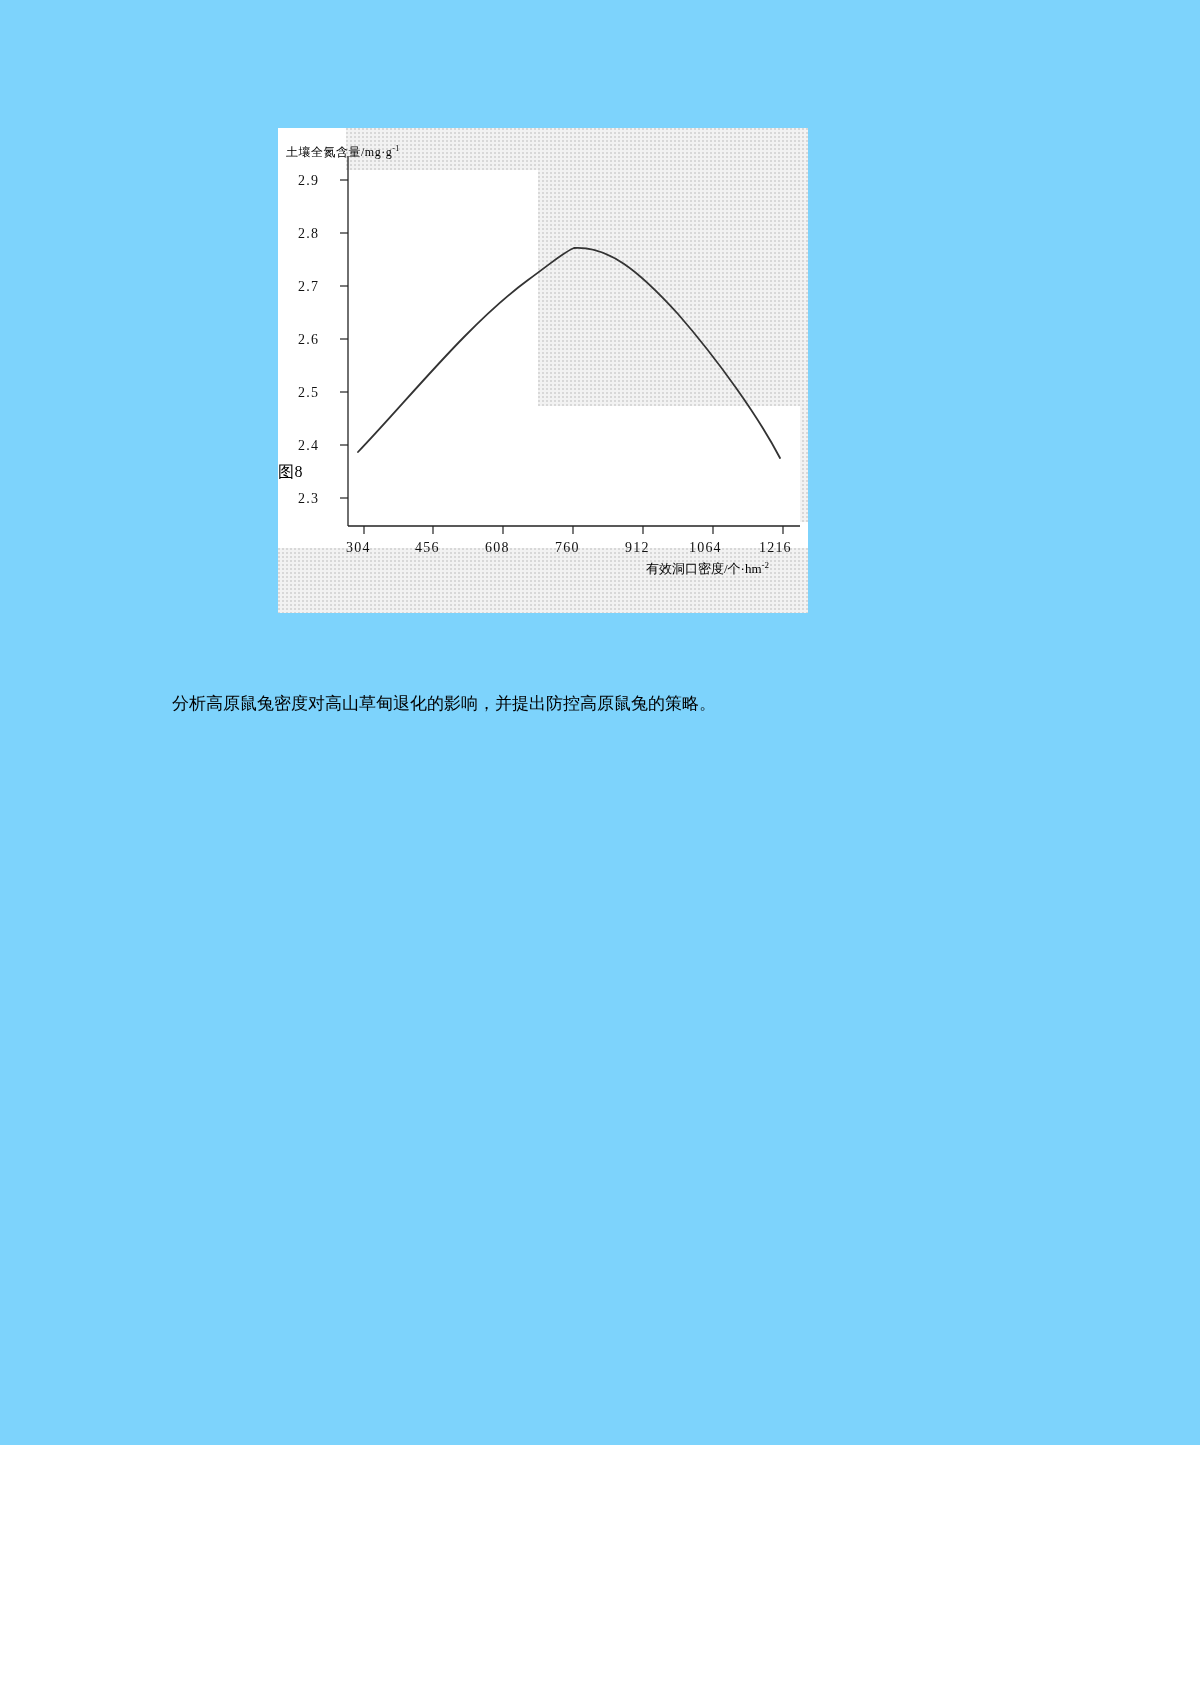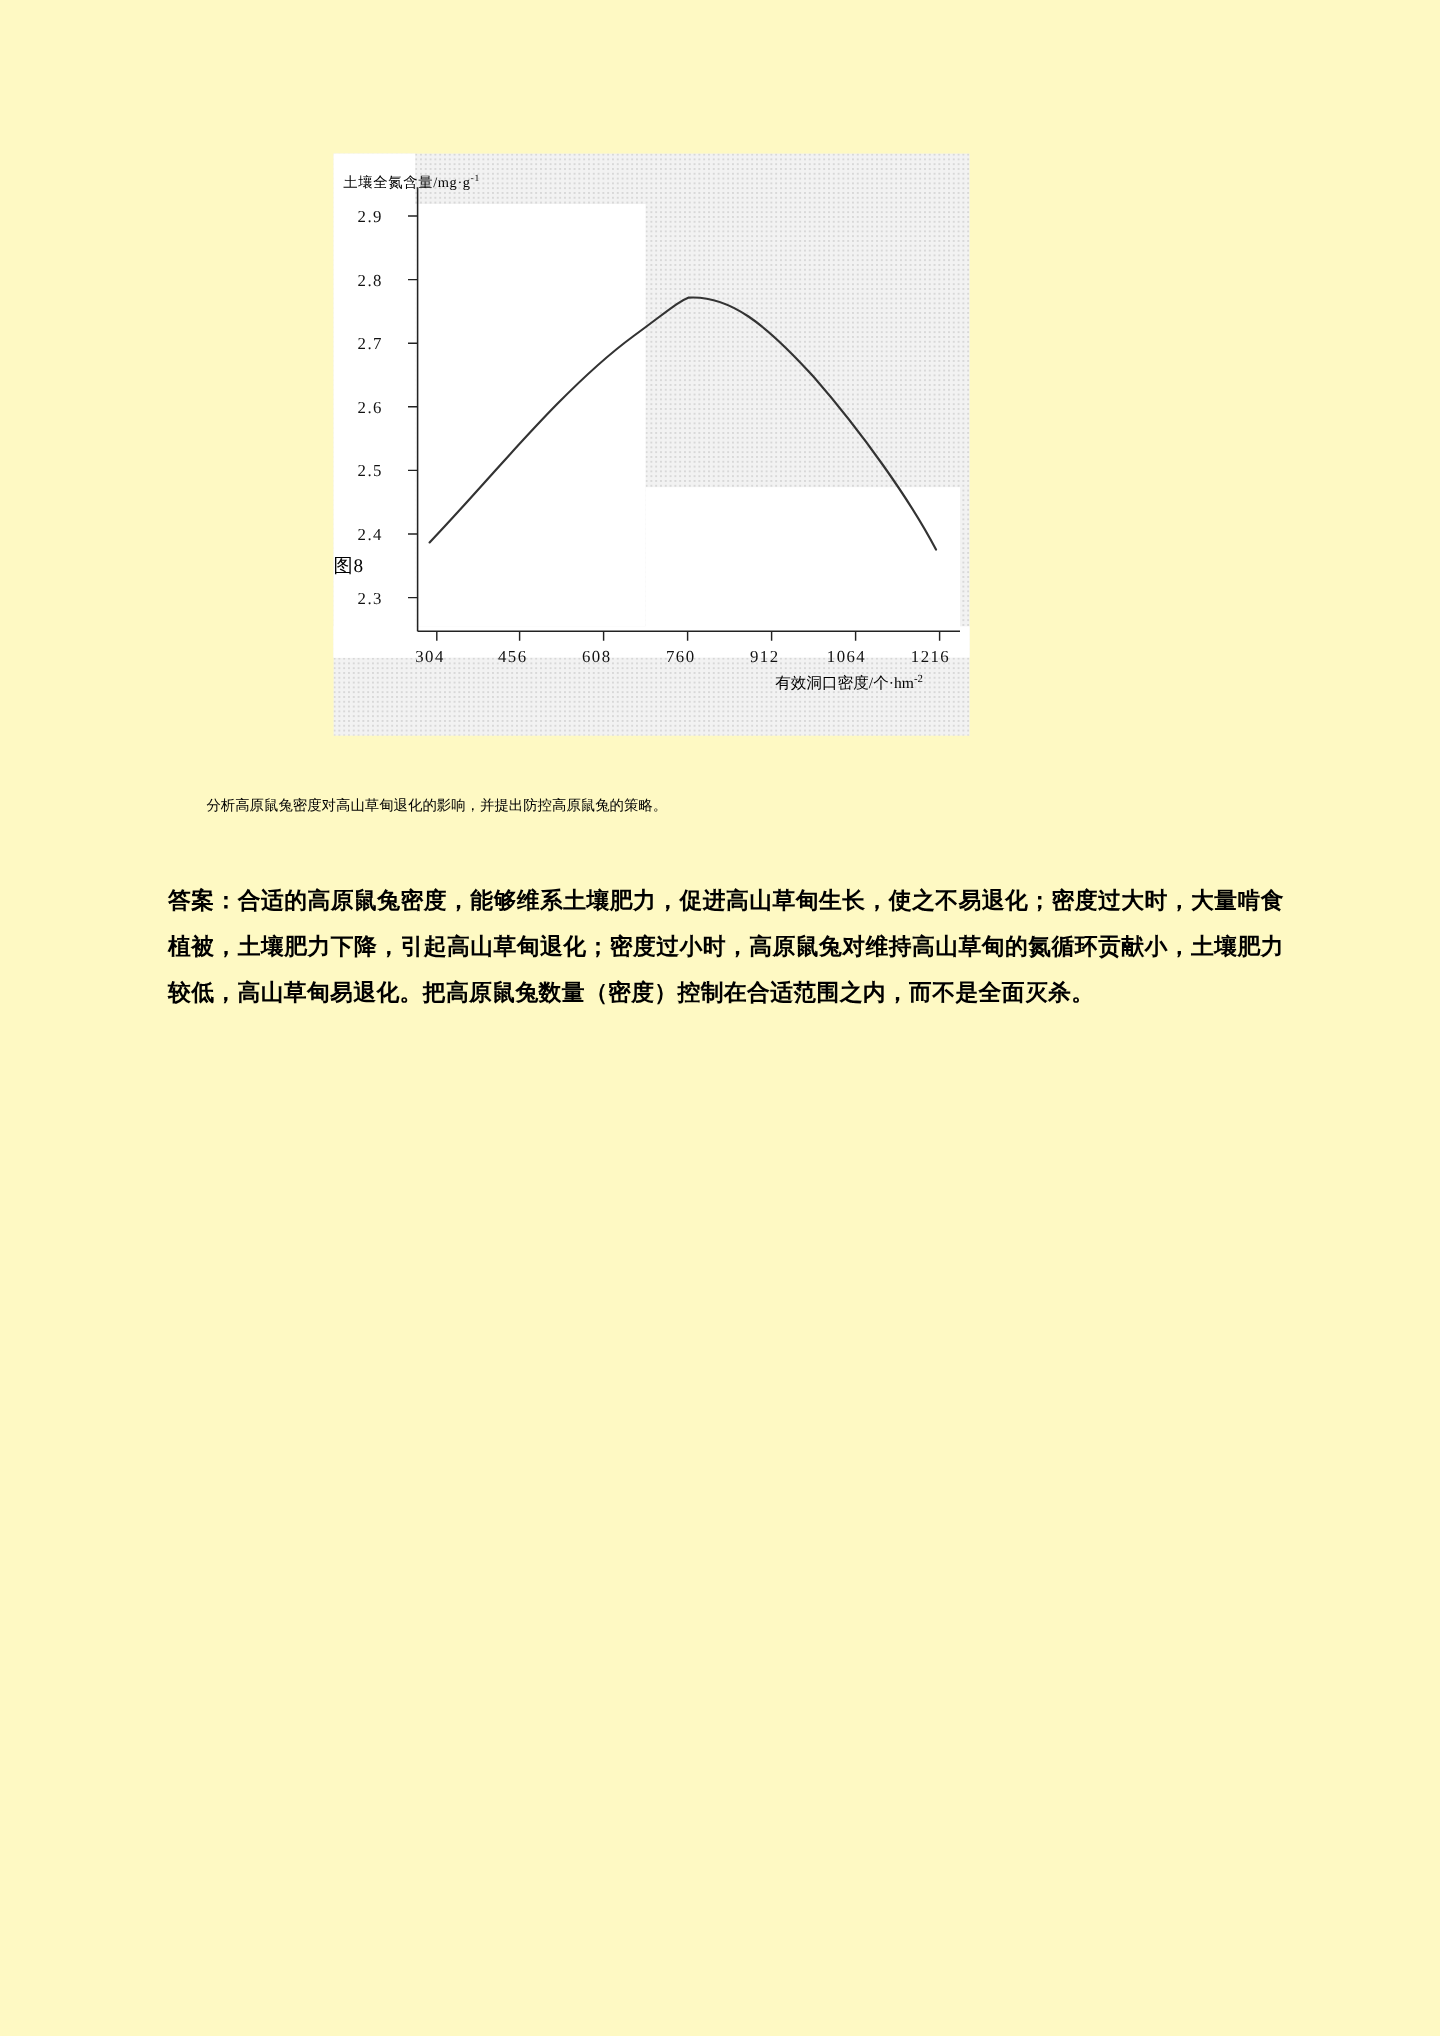--- a/index.html
+++ b/index.html
@@ -13,22 +13,22 @@
     font-family: "Liberation Serif", serif;
     color: #000000;
     position: relative;
     overflow: hidden;
   }
 
   .page {
     position: absolute;
     left: 0; top: 0;
     width: 1200px;
-    height: 1697px;
-    background: #fef9c3;
+    height: 1445px;
+    background: #7dd3fc;
   }
 
   
   .figure-block {
     position: absolute;
     left: 278px;
     top: 128px;
     width: 530px;
     height: 485px;
   }
@@ -116,24 +116,24 @@
     font-family: "Liberation Serif", serif;
     font-size: 14px;
     letter-spacing: 1.2px;
     fill: #111;
   }
 
   
   .question {
     position: absolute;
     left: 140px;
-    top: 662px;
+    top: 689px;
     width: 930px;
-    font-family: Liberation Mono, monospace;
-    font-size: 12px;
+    font-family: Liberation Serif, serif;
+    font-size: 17px;
     line-height: 1.8;
     text-indent: 32px;
   }
 
   .answer {
     position: absolute;
     left: 140px;
     top: 733px;
     width: 930px;
     font-family: "Liberation Sans", sans-serif;
@@ -209,15 +209,14 @@
                C 440 232, 480 288, 502 330" fill="none" stroke="#333" stroke-width="1.8" stroke-linecap="round"></path>
     </svg>
 
     <div class="x-axis-title"><span>有效洞口密度/个·hm</span><sup>-2</sup></div>
   </div>
 
   <div class="fig-caption">图8</div>
 
   <div class="question">分析高原鼠兔密度对高山草甸退化的影响，并提出防控高原鼠兔的策略。</div>
 
-  <div class="answer">答案：合适的高原鼠兔密度，能够维系土壤肥力，促进高山草甸生长，使之不易退化；密度过大时，大量啃食植被，土壤肥力下降，引起高山草甸退化；密度过小时，高原鼠兔对维持高山草甸的氮循环贡献小，土壤肥力较低，高山草甸易退化。把高原鼠兔数量（密度）控制在合适范围之内，而不是全面灭杀。</div>
 
 </div>
 
 </body></html>

